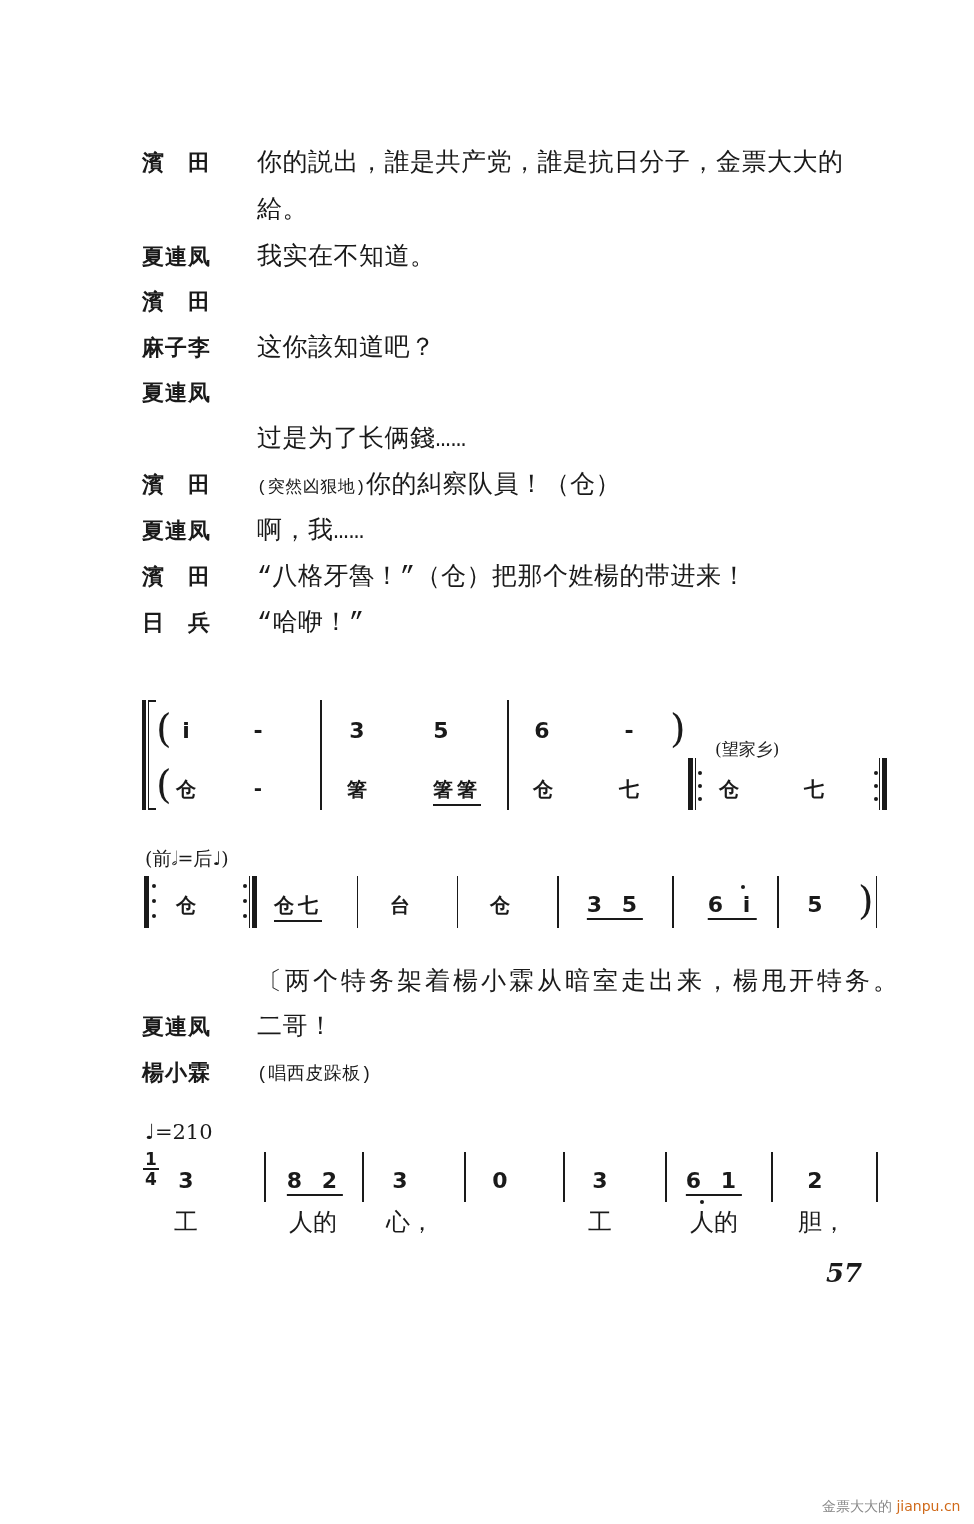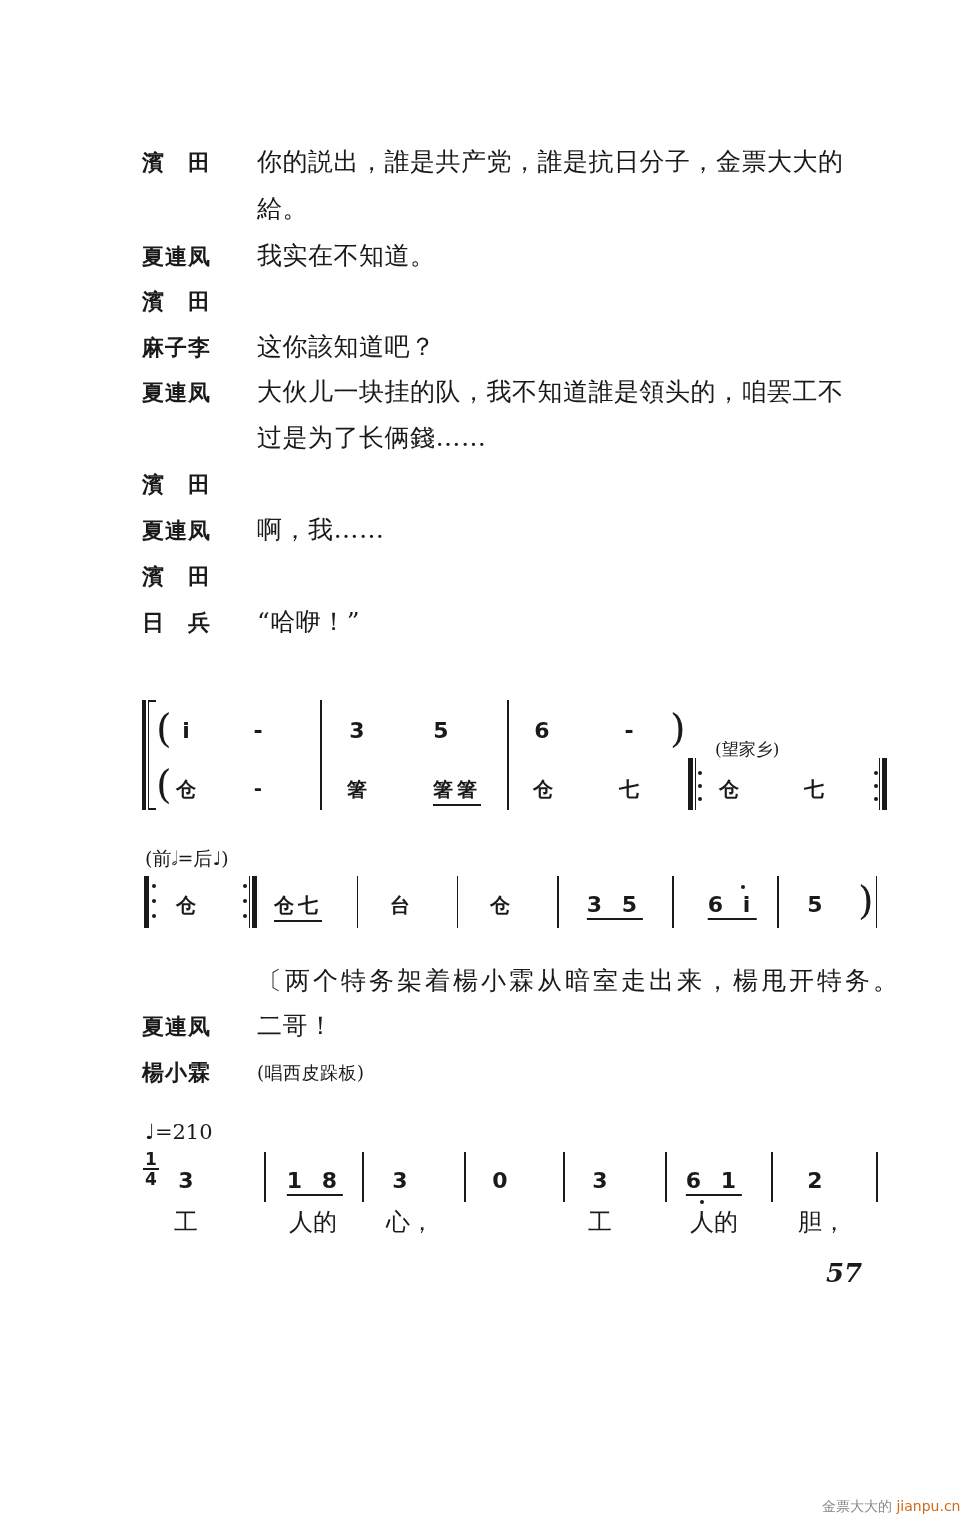--- a/index.html
+++ b/index.html
@@ -1,21 +1,21 @@
 <!DOCTYPE html>
 <html><head>
 <meta charset="utf-8">
 <style>
   html, body { margin: 0; padding: 0; background: #ffffff; }
   body { width: 974px; height: 1524px; position: relative; overflow: hidden;
          font-family: "DejaVu Serif", "Liberation Serif", serif; color: #1a1a1a; }
   .line { position: absolute; left: 0; width: 974px; height: 44px; }
   .speaker { position: absolute; left: 142px; top: 0; font-family: "DejaVu Sans", sans-serif;
              font-weight: bold; font-size: 22px; letter-spacing: 1px; white-space: nowrap; }
-  .speech { position: absolute; left: 257px; top: -3px; font-size: 25px; white-space: nowrap; letter-spacing: 0.5px; }
+  .speech { position: absolute; left: 257px; top: -3px; font-size: 25px; white-space: nowrap; letter-spacing: 0.5px; font-family: Liberation Mono, monospace; }
   .speech .small { font-size: 17px; }
   .speech.cont { top: -3px; }
   .stage { position: absolute; left: 257px; font-size: 25px; white-space: nowrap; letter-spacing: 3px; }
 
   .sys { position: absolute; left: 0; width: 974px; }
   .n { position: absolute; font-family: "DejaVu Sans", sans-serif; font-weight: bold; font-size: 22px;
        white-space: nowrap; transform: translateX(-50%); }
   .gong { position: absolute; font-family: "DejaVu Sans", sans-serif; font-weight: bold; font-size: 20px;
           white-space: nowrap; transform: translateX(-50%); }
   .ul { border-bottom: 2px solid #1a1a1a; padding-bottom: 1px; }
@@ -52,34 +52,37 @@
 </div>
 <div class="line" style="top:287px">
   <span class="speaker">濱　田</span>
 </div>
 <div class="line" style="top:333px">
   <span class="speaker">麻子李</span>
   <span class="speech">这你該知道吧？</span>
 </div>
 <div class="line" style="top:378px">
   <span class="speaker">夏連凤</span>
-  <span class="speech">大伙儿一块挂的队，我不知道誰是領头的，咱罢工不</span>
 </div>
 <div class="line" style="top:424px">
   <span class="speech cont">过是为了长俩錢……</span>
 </div>
 <div class="line" style="top:470px">
   <span class="speaker">濱　田</span>
+  <span class="speech">
+    <span class="small">(突然凶狠地)</span><span>你的糾察队員！（仓）</span>
+  </span>
 </div>
 <div class="line" style="top:516px">
   <span class="speaker">夏連凤</span>
   <span class="speech">啊，我……</span>
 </div>
 <div class="line" style="top:562px">
   <span class="speaker">濱　田</span>
+  <span class="speech">“八格牙魯！”（仓）把那个姓楊的带进来！</span>
 </div>
 <div class="line" style="top:608px">
   <span class="speaker">日　兵</span>
   <span class="speech">“哈咿！”</span>
 </div>
 
 <div class="sys" style="top:0">
 
   <div class="thick" style="left:142px;top:700px;height:110px;width:4px"></div>
   <div class="bar" style="left:148px;top:700px;height:110px;width:1px"></div>
@@ -162,21 +165,21 @@
   <span class="speech" style="font-size:18px;top:3px">(唱西皮跺板)</span>
 </div>
 
 <span class="tempo">♩=210</span>
 <div class="timesig">
   <div class="fl">1</div>
   <div>4</div>
 </div>
 <span class="n" style="left:186px;top:1168px">3</span>
 <div class="bar" style="left:264px;top:1152px;height:50px"></div>
-<span class="n ul" style="left:315px;top:1168px;letter-spacing:6px">1 8</span>
+<span class="n ul" style="left:315px;top:1168px;letter-spacing:6px">8 2</span>
 <div class="bar" style="left:362px;top:1152px;height:50px"></div>
 <span class="n" style="left:400px;top:1168px">3</span>
 <div class="bar" style="left:464px;top:1152px;height:50px"></div>
 <span class="n" style="left:500px;top:1168px">0</span>
 <div class="bar" style="left:563px;top:1152px;height:50px"></div>
 <span class="n" style="left:600px;top:1168px">3</span>
 <div class="bar" style="left:665px;top:1152px;height:50px"></div>
 <span class="n ul" style="left:714px;top:1168px;letter-spacing:6px">6 1</span>
 <div class="hi-dot" style="left:700px;top:1200px"></div>
 <div class="bar" style="left:771px;top:1152px;height:50px"></div>

